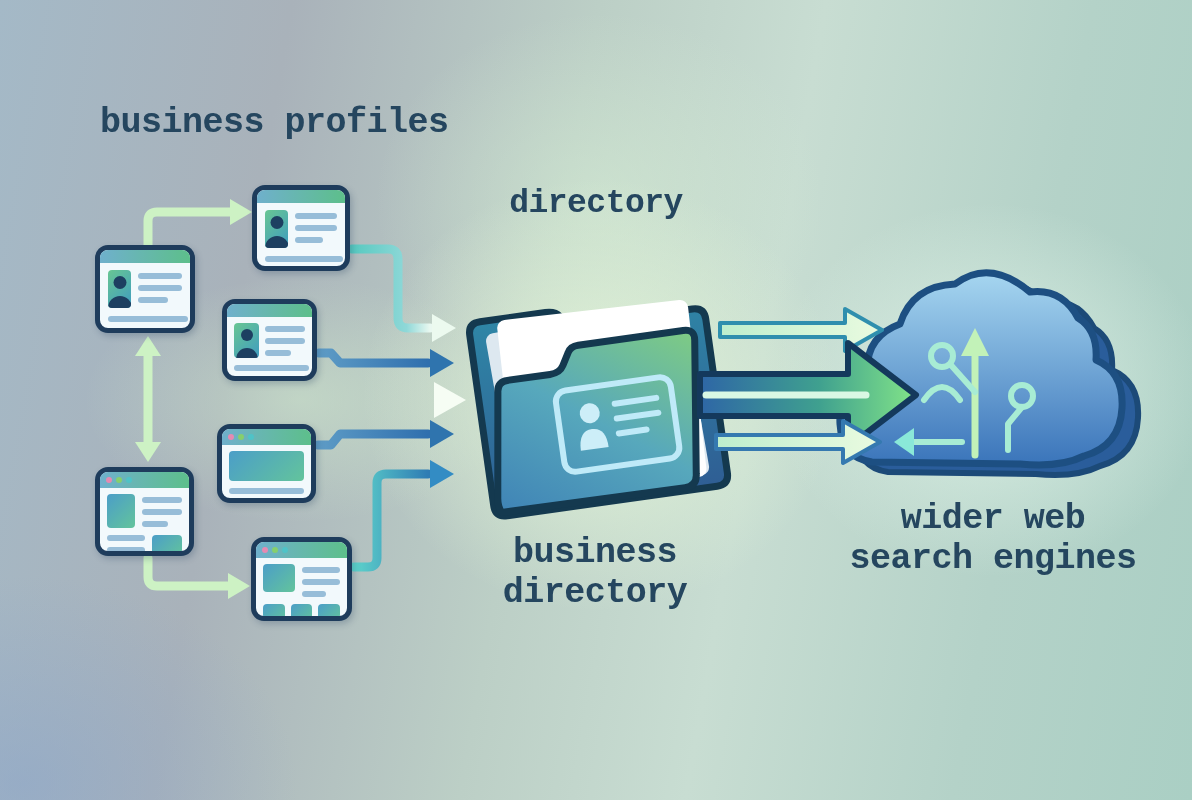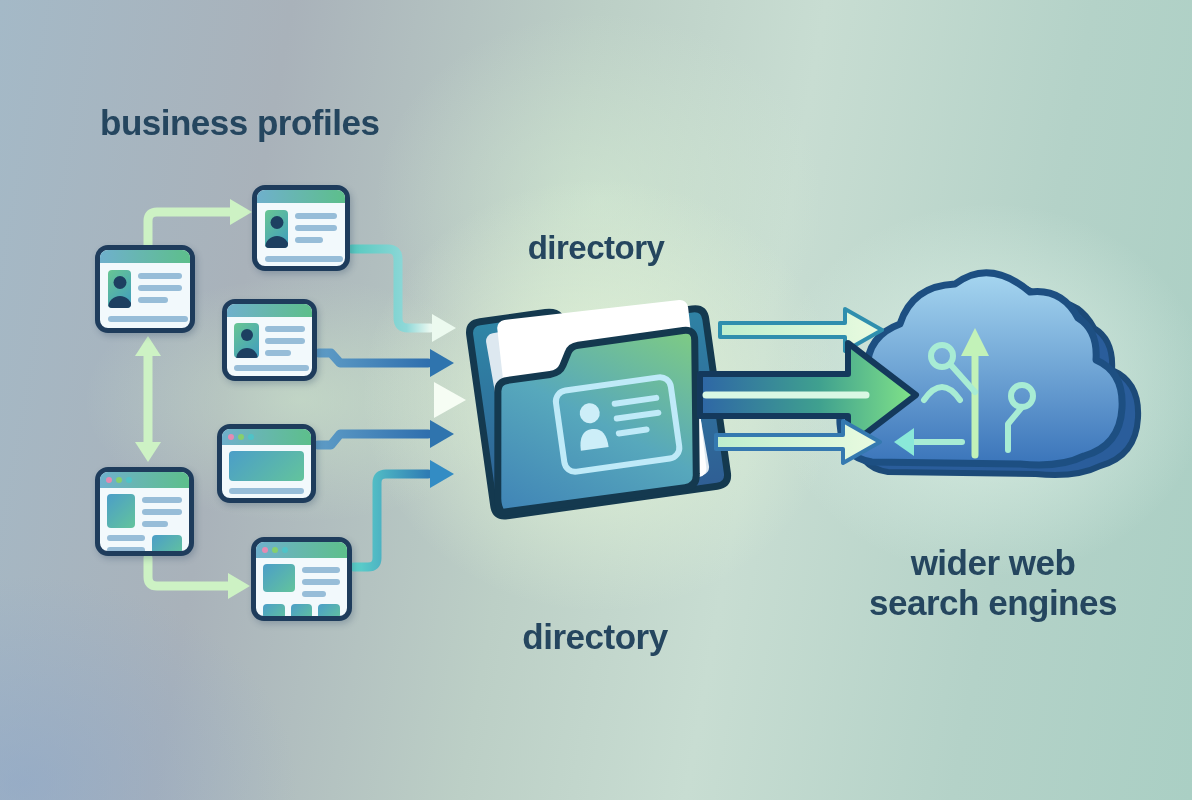--- a/index.html
+++ b/index.html
@@ -1,18 +1,18 @@
 <!DOCTYPE html>
 <html><head>
 <meta charset="utf-8">
 <style>
   html,body{margin:0;padding:0;}
   .canvas{
     position:relative;width:1192px;height:800px;overflow:hidden;
-    font-family:Liberation Sans, sans-serif;
+    font-family:Liberation Mono, monospace;
     background:
       radial-gradient(ellipse 340px 310px at 600px 395px, rgba(228,246,216,0.95), rgba(228,246,216,0) 70%),
       radial-gradient(ellipse 300px 250px at 600px 200px, rgba(214,238,212,0.55), rgba(214,238,212,0) 75%),
       radial-gradient(ellipse 280px 240px at 990px 390px, rgba(224,244,232,0.85), rgba(224,244,232,0) 78%),
       radial-gradient(ellipse 300px 170px at 300px 400px, rgba(212,240,206,0.50), rgba(212,240,206,0) 72%),
       radial-gradient(ellipse 420px 320px at 2% 98%, rgba(138,165,202,0.55), rgba(138,165,202,0) 65%),
       linear-gradient(100deg,#a4b9c7 0%,#a9b2ba 22%,#bccfc6 45%,#c8ddd2 62%,#b4d2c8 82%,#aacfc4 100%);
   }
   .art{position:absolute;left:0;top:0;}
   
@@ -29,21 +29,21 @@
   .avatar{position:relative;width:34px;height:38px;border-radius:4px;background:linear-gradient(135deg,#68c693,#3f9cc0);overflow:hidden;}
   .av-head{position:absolute;left:50%;top:6px;transform:translateX(-50%);width:13px;height:13px;border-radius:50%;background:#1d3f61;}
   .av-body{position:absolute;left:50%;bottom:-6px;transform:translateX(-50%);width:24px;height:18px;border-radius:12px 12px 0 0;background:#1d3f61;}
   .lines{display:flex;flex-direction:column;gap:6px;padding-top:3px;}
   .lines i,.full-lines i{display:block;height:6px;border-radius:3px;background:#97bdd8;}
   .full-lines{display:flex;flex-direction:column;gap:6px;margin-top:8px;}
   .block{border-radius:4px;background:linear-gradient(135deg,#4b9ec8,#63c49c);}
   .blocks-row{display:flex;gap:6px;margin-top:7px;}
   
   .label{position:absolute;color:#25465f;font-weight:700;font-size:35px;letter-spacing:-0.5px;white-space:nowrap;}
-  .label.centered{transform:translateX(-50%);margin-top:44px;}
+  .label.centered{transform:translateX(-50%);}
 </style>
 </head>
 <body>
 
 <div class="canvas">
 
   <svg class="art" width="1192" height="800" viewBox="0 0 1192 800">
     <defs>
       <linearGradient id="gLightArrow" x1="0" y1="0" x2="1" y2="0">
         <stop offset="0" stop-color="#c4efc0"></stop>
@@ -282,17 +282,18 @@
       <div class="blocks-row">
         <div class="block" style="width:25px;height:18px"></div>
         <div class="block" style="width:25px;height:18px"></div>
         <div class="block" style="width:25px;height:18px"></div>
       </div>
     </div>
   </div>
 
   <div class="label" style="left:100px;top:103px">business profiles</div>
   <div class="label centered" style="left:596px;top:185px;font-size:33px">directory</div>
+  <div class="label centered" style="left:595px;top:533px">business</div>
   <div class="label centered" style="left:595px;top:573px">directory</div>
   <div class="label centered" style="left:993px;top:499px">wider web</div>
   <div class="label centered" style="left:993px;top:539px">search engines</div>
 
 </div>
 
 </body></html>

